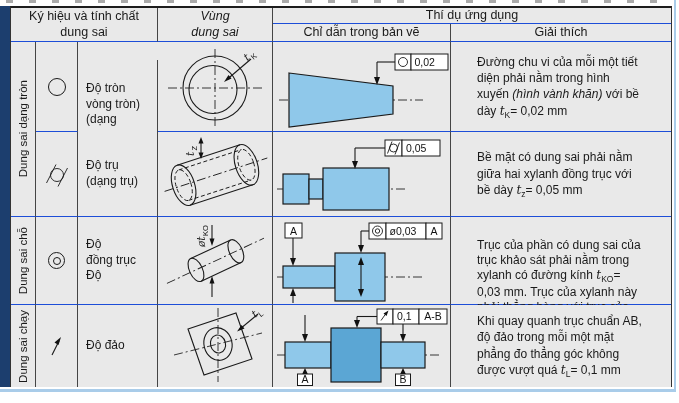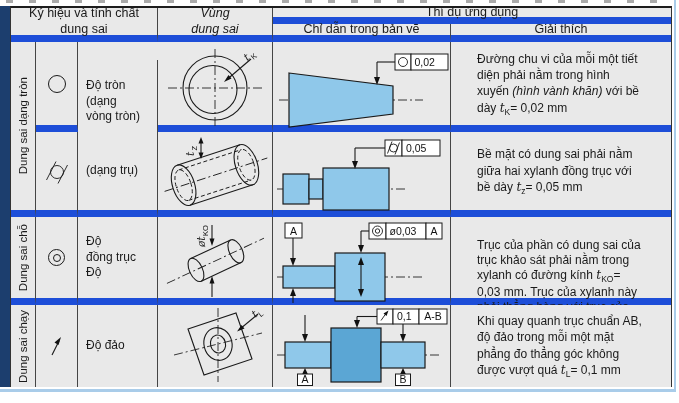--- a/index.html
+++ b/index.html
@@ -6,21 +6,21 @@
   .page{position:relative;width:679px;height:403px;background:#ffffff;overflow:hidden;
         font-family:"Liberation Sans",sans-serif;color:#1a1a1a;}
   .top-remnant{position:absolute;left:6px;top:0;width:664px;height:3px;
         background:repeating-linear-gradient(90deg,#555 0 7px,transparent 7px 23px);opacity:.5;}
   .navy-bar{position:absolute;left:0;top:6px;width:10px;height:381px;background:#1c3e6e;}
   .bottom-rule{position:absolute;left:0;top:389px;width:676px;height:3px;background:#a9cce9;}
   .right-rule{position:absolute;left:674px;top:0;width:2px;height:392px;background:#a9cce9;}
   .table{position:absolute;left:10px;top:6px;width:662px;height:381px;background:#e9e9e9;
          border:1px solid #333;border-top:2px solid #1d1d1d;box-sizing:border-box;}
   .cell{position:absolute;background:#e9e9e9;box-sizing:border-box;}
-  .br{border-right:1px solid #454545;} .bb{border-bottom:7px solid #1d4ed8;}
+  .br{border-right:1px solid #454545;} .bb{border-bottom:1px solid #1d4ed8;}
   .hdr{display:flex;flex-direction:column;align-items:center;justify-content:center;
        font-size:12.5px;line-height:1.25;text-align:center;}
   .vlabel{display:flex;align-items:center;justify-content:center;}
   .vlabel span{writing-mode:vertical-rl;transform:rotate(180deg);font-size:11.5px;white-space:nowrap;}
   .symcell{display:flex;align-items:center;justify-content:center;}
   .namecell{display:flex;flex-direction:column;justify-content:center;padding-left:8px;
             font-size:12px;line-height:1.3;}
   .expcell{font-size:12px;line-height:1.36;padding:6px 10px 4px 10px;display:flex;flex-direction:column;justify-content:center;}
   .expcell.top{justify-content:flex-start;line-height:1.24;padding-top:5px;}
   .expcell p{margin:16px;}
@@ -80,22 +80,22 @@
     </div>
     <div class="cell vlabel br" style="left:0;top:297px;width:25px;height:82px;">
       <span>Dung sai chạy</span>
     </div>
 
     <div class="cell symcell br bb" style="left:25px;top:34px;width:42px;height:90px;">
       <div class="circ-sym"></div>
     </div>
     <div class="cell namecell br bb" style="left:67px;top:52px;width:80px;height:90px;">
       <span>Độ tròn</span>
+      <span>vòng tròn)</span>
       <span>(dạng</span>
-      <span>vòng tròn)</span>
     </div>
     <div class="cell br bb" style="left:147px;top:34px;width:115px;height:90px;">
       <svg width="115" height="89" viewBox="0 0 115 89">
         <line class="cl" x1="10" y1="46" x2="106" y2="46"></line>
         <line class="cl" x1="57" y1="7" x2="57" y2="85"></line>
         <circle class="ln" cx="57" cy="46" r="32"></circle>
         <circle class="ln" cx="55" cy="47.5" r="24"></circle>
         <line class="ln" x1="93" y1="17" x2="69" y2="37.5"></line>
         <polygon class="ar" points="66,40 73.5,36.5 70.5,33"></polygon>
         <g transform="rotate(-40 92 13)">
@@ -124,20 +124,21 @@
     </div>
 
     <div class="cell symcell br bb" style="left:25px;top:124px;width:42px;height:85px;">
       <svg width="26" height="27" viewBox="0 0 26 27">
         <circle class="ln2" cx="13" cy="14" r="6.5"></circle>
         <line class="ln2" x1="2.5" y1="22" x2="12" y2="3.5"></line>
         <line class="ln2" x1="14" y1="25.5" x2="23.5" y2="7"></line>
       </svg>
     </div>
     <div class="cell namecell br bb" style="left:67px;top:124px;width:80px;height:85px;">
+      <span>Độ trụ</span>
       <span>(dạng trụ)</span>
     </div>
     <div class="cell br bb" style="left:147px;top:124px;width:115px;height:85px;">
       <svg width="115" height="84" viewBox="0 0 115 84">
         <g transform="rotate(-18 57 43)">
           <ellipse class="ln" cx="24" cy="43" rx="11" ry="21"></ellipse>
           <ellipse class="ln" cx="90" cy="43" rx="11" ry="21"></ellipse>
           <line class="ln" x1="24" y1="22" x2="90" y2="22"></line>
           <line class="ln" x1="24" y1="64" x2="90" y2="64"></line>
           <ellipse class="lnd" cx="24" cy="43" rx="7.5" ry="16"></ellipse>

